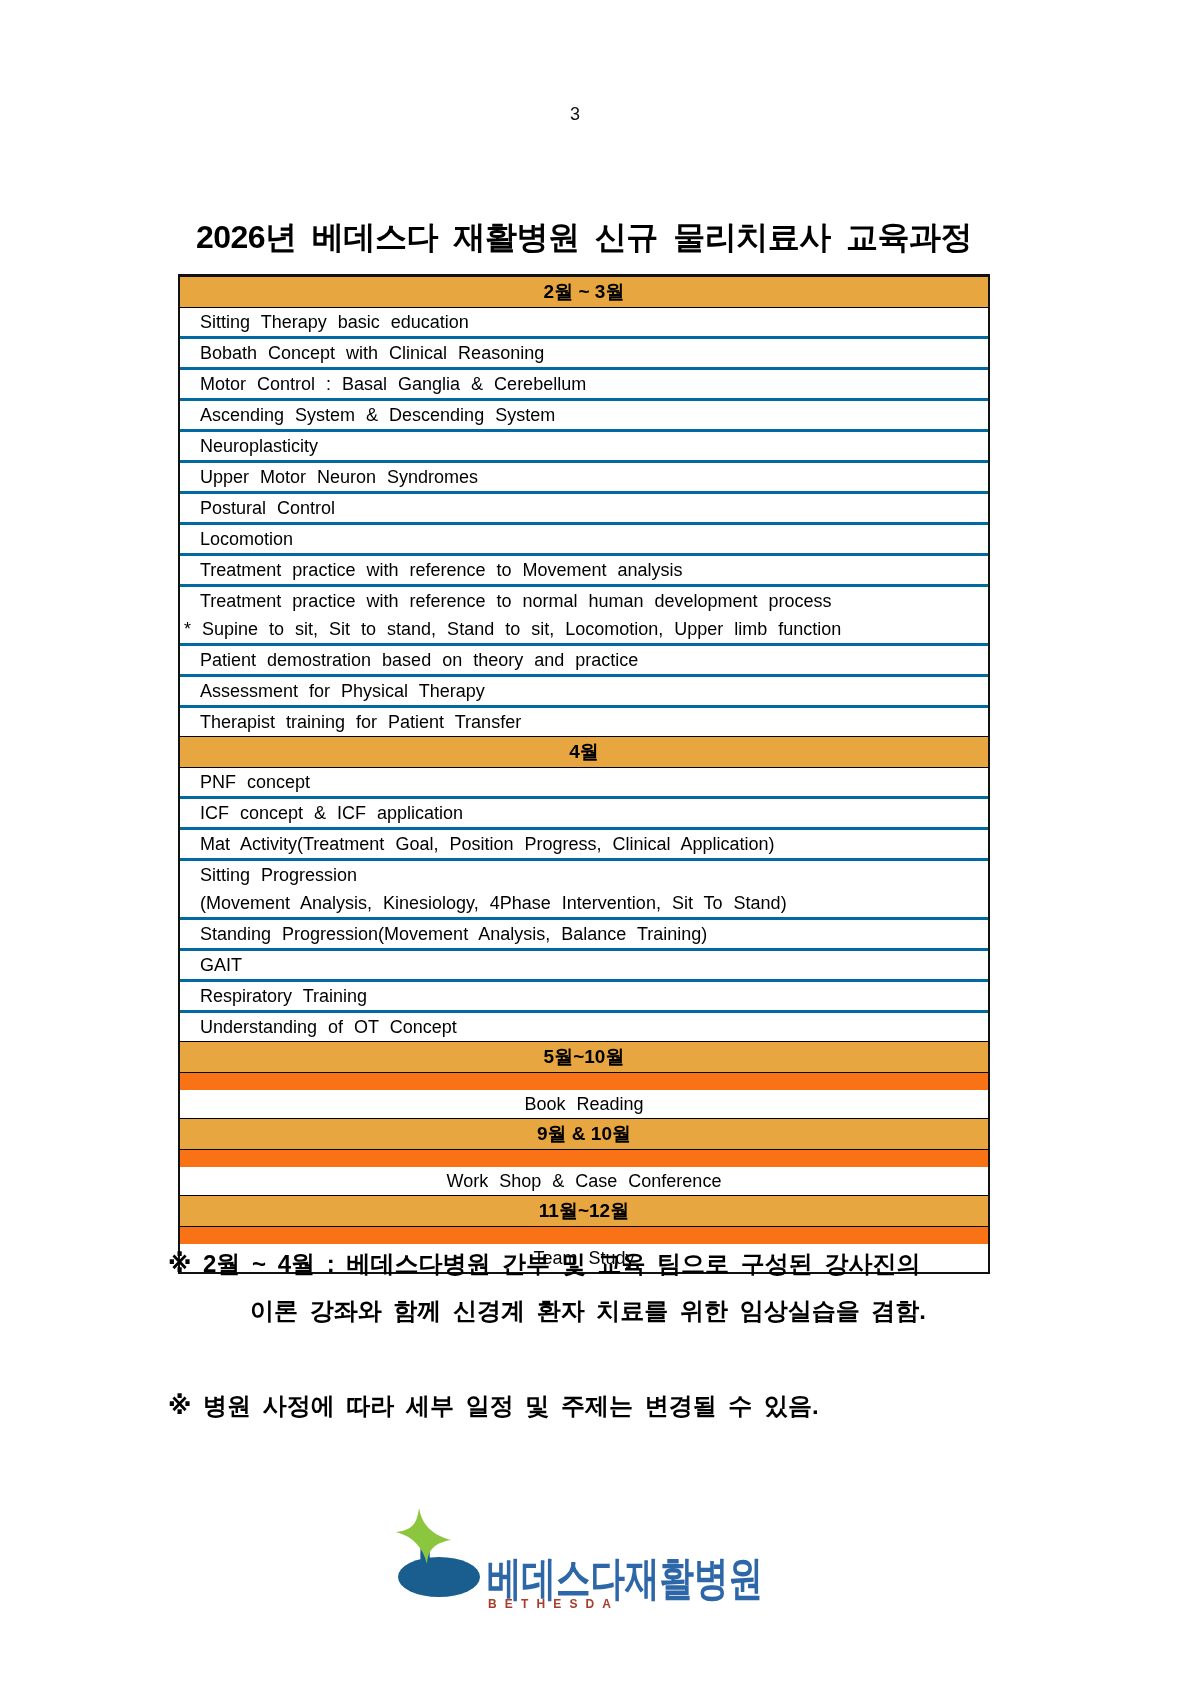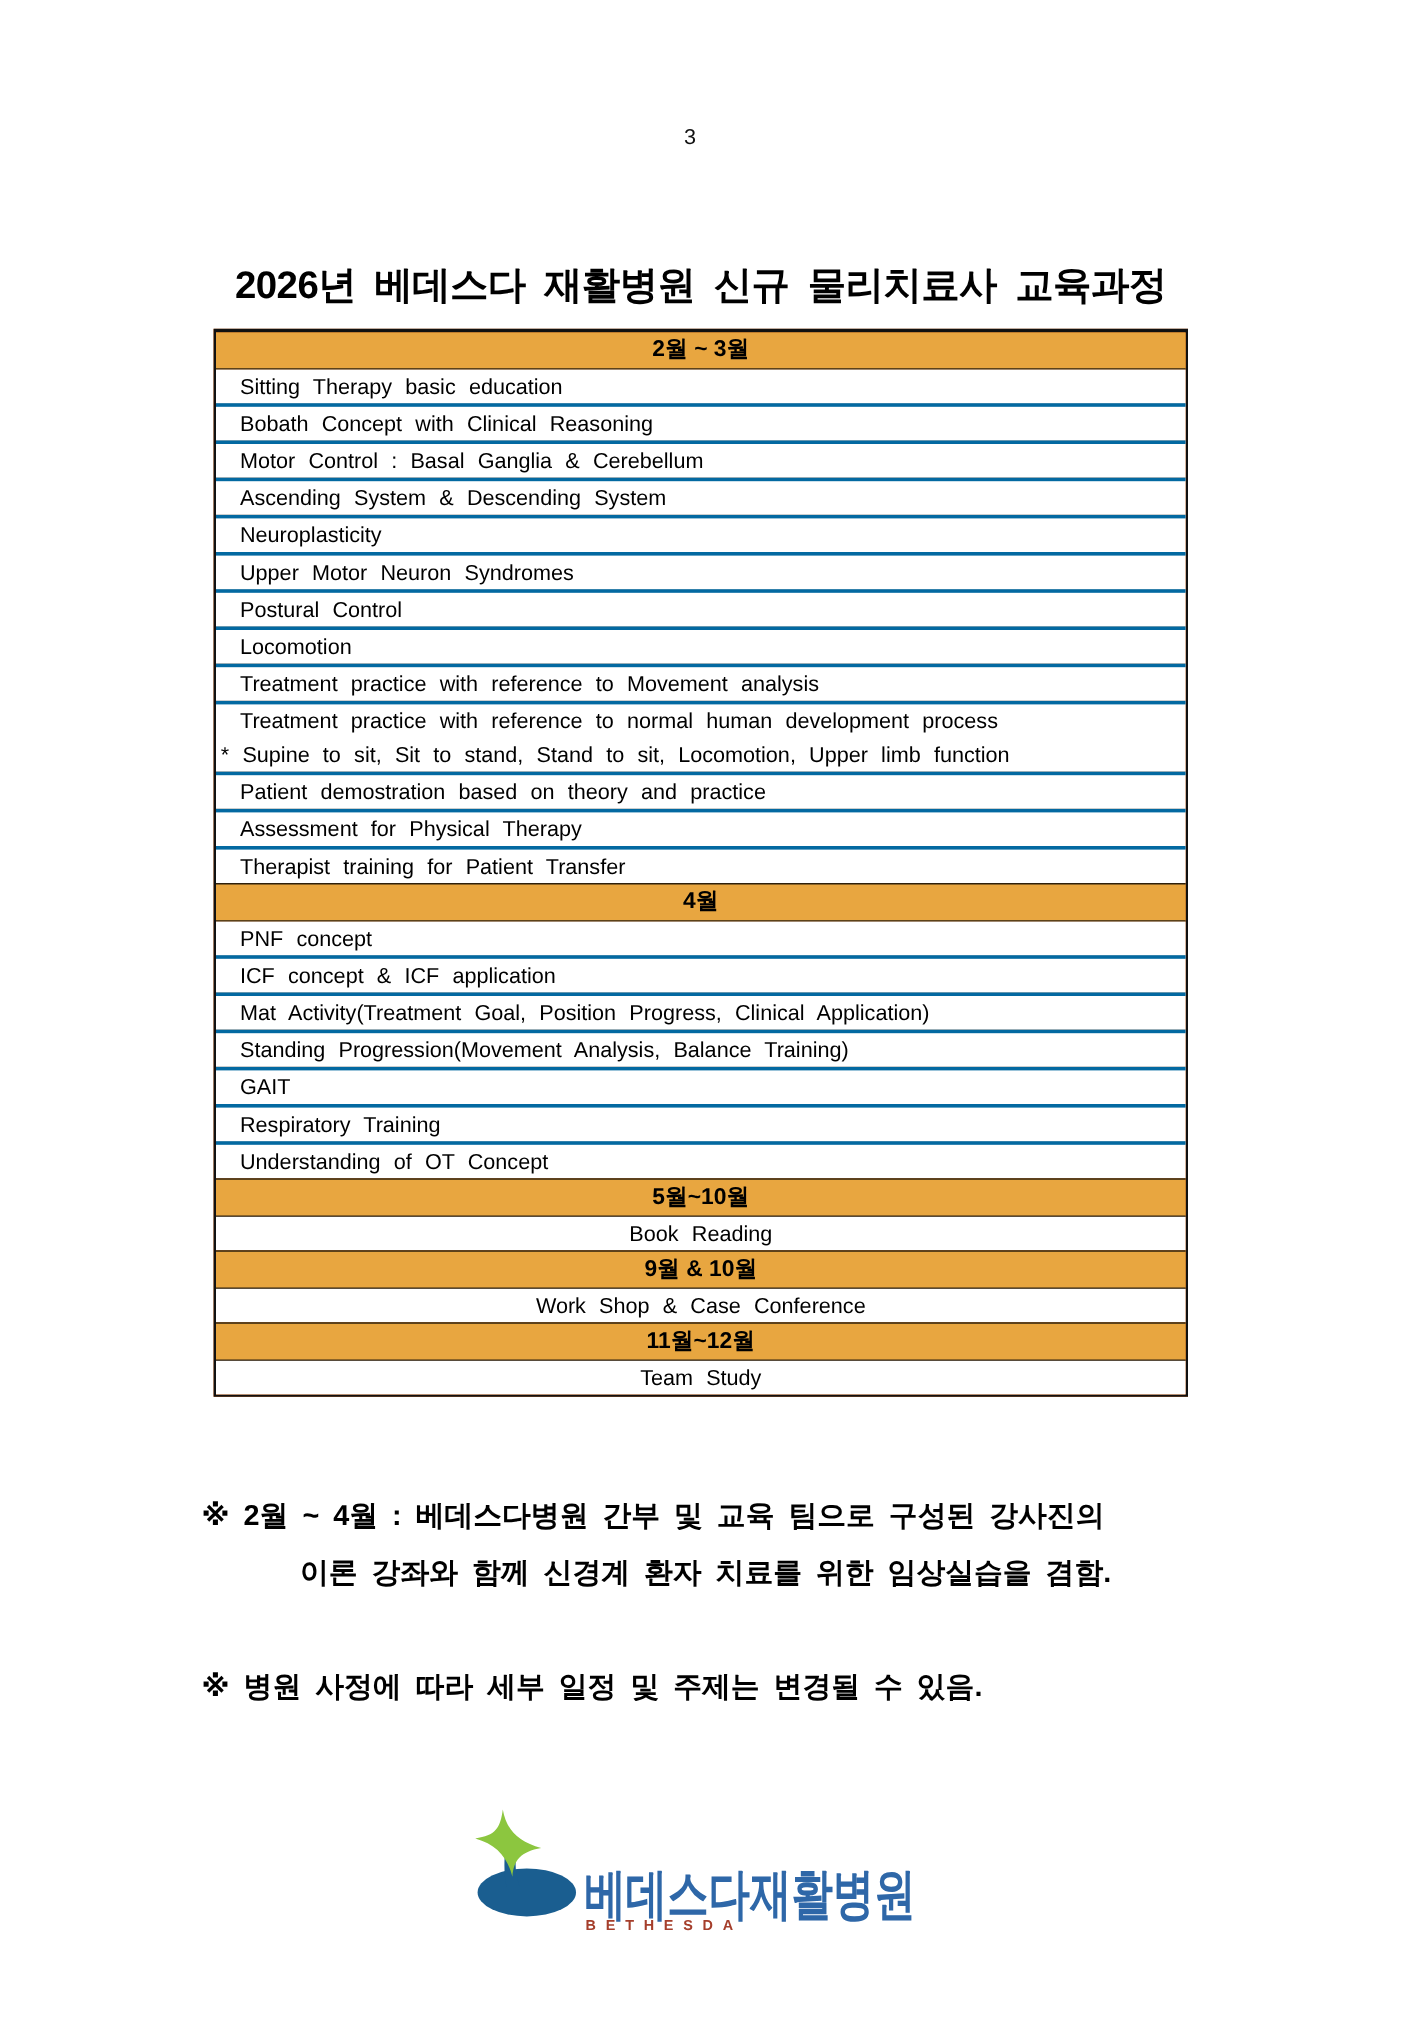--- a/index.html
+++ b/index.html
@@ -47,21 +47,21 @@
     font-size:19px;
   }
   .ctable > .thead:first-child{border-top:none;}
   .trow{
     padding:0 8px 0 20px;
     font-size:18px;
     word-spacing:6px;
     background:#fff;
   }
   .trow + .trow{border-top:3px solid #0369a1;}
-  .trow.center{text-align:center;padding-left:8px;}
+  .trow.center{text-align:center;padding-left:8px;margin-top:17px;}
   .tline{line-height:28px;white-space:nowrap;}
   .tline.hang{margin-left:-16px;}
   .notes{position:absolute;left:168px;top:1240px;width:900px;}
   .note{
     font-size:24px;
     font-weight:bold;
     word-spacing:5px;
     line-height:47px;
     white-space:nowrap;
   }
@@ -127,20 +127,24 @@
       <div class="trow">
         <div class="tline">PNF concept</div>
       </div>
       <div class="trow">
         <div class="tline">ICF concept &amp; ICF application</div>
       </div>
       <div class="trow">
         <div class="tline">Mat Activity(Treatment Goal, Position Progress, Clinical Application)</div>
       </div>
       <div class="trow">
+        <div class="tline">Sitting Progression</div>
+        <div class="tline">(Movement Analysis, Kinesiology, 4Phase Intervention, Sit To Stand)</div>
+      </div>
+      <div class="trow">
         <div class="tline">Standing Progression(Movement Analysis, Balance Training)</div>
       </div>
       <div class="trow">
         <div class="tline">GAIT</div>
       </div>
       <div class="trow">
         <div class="tline">Respiratory Training</div>
       </div>
       <div class="trow">
         <div class="tline">Understanding of OT Concept</div>

